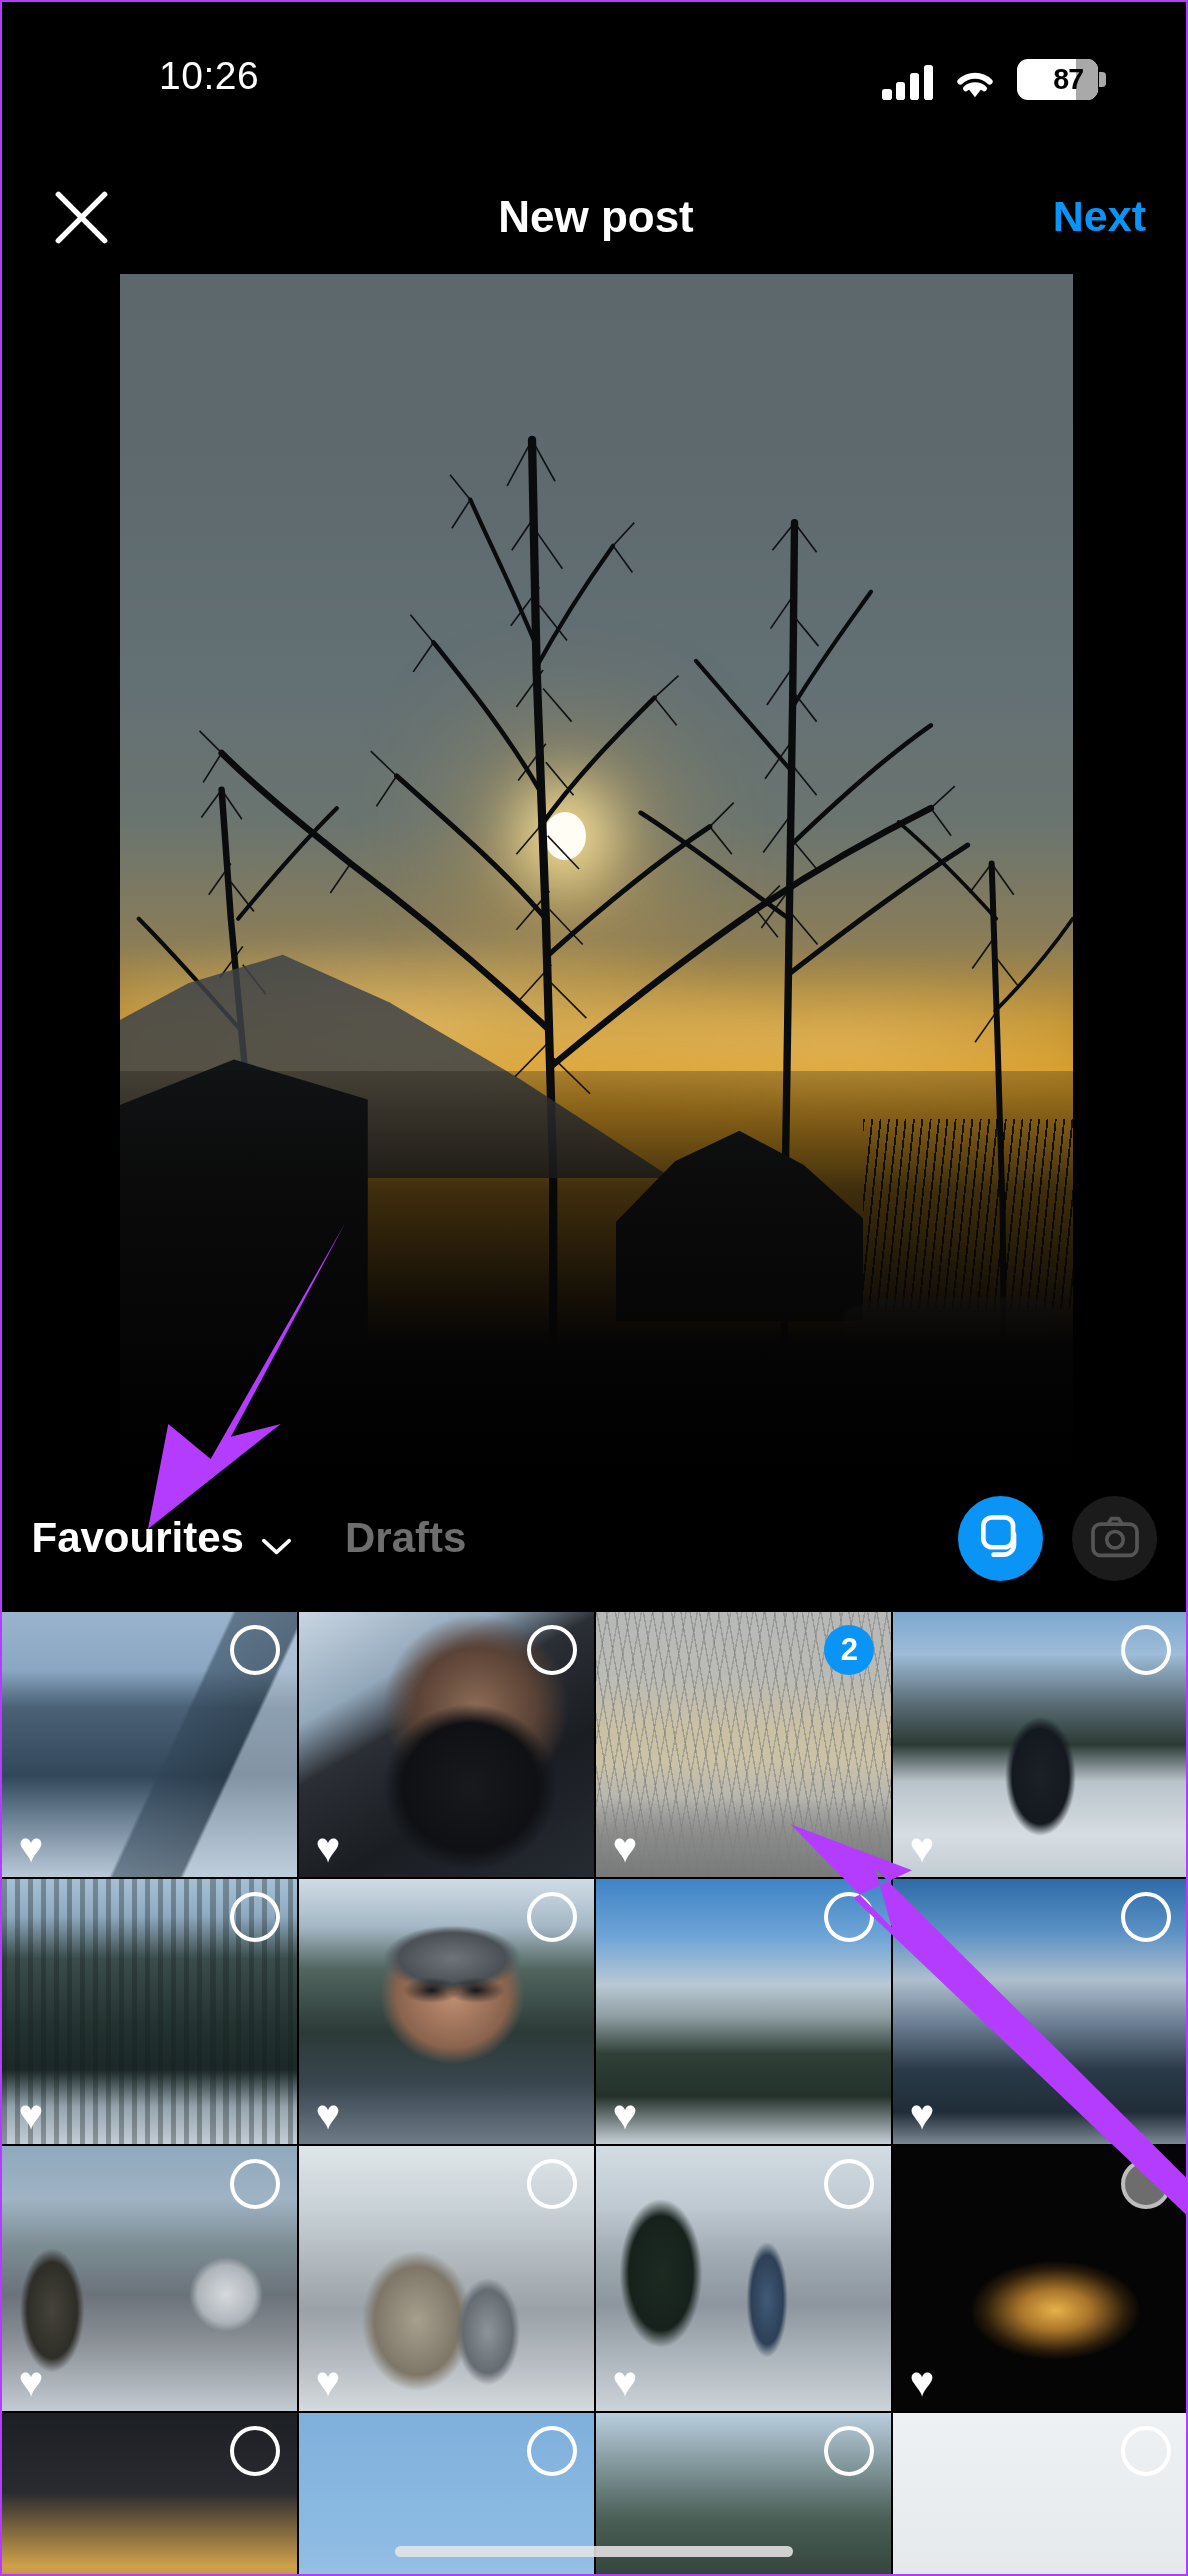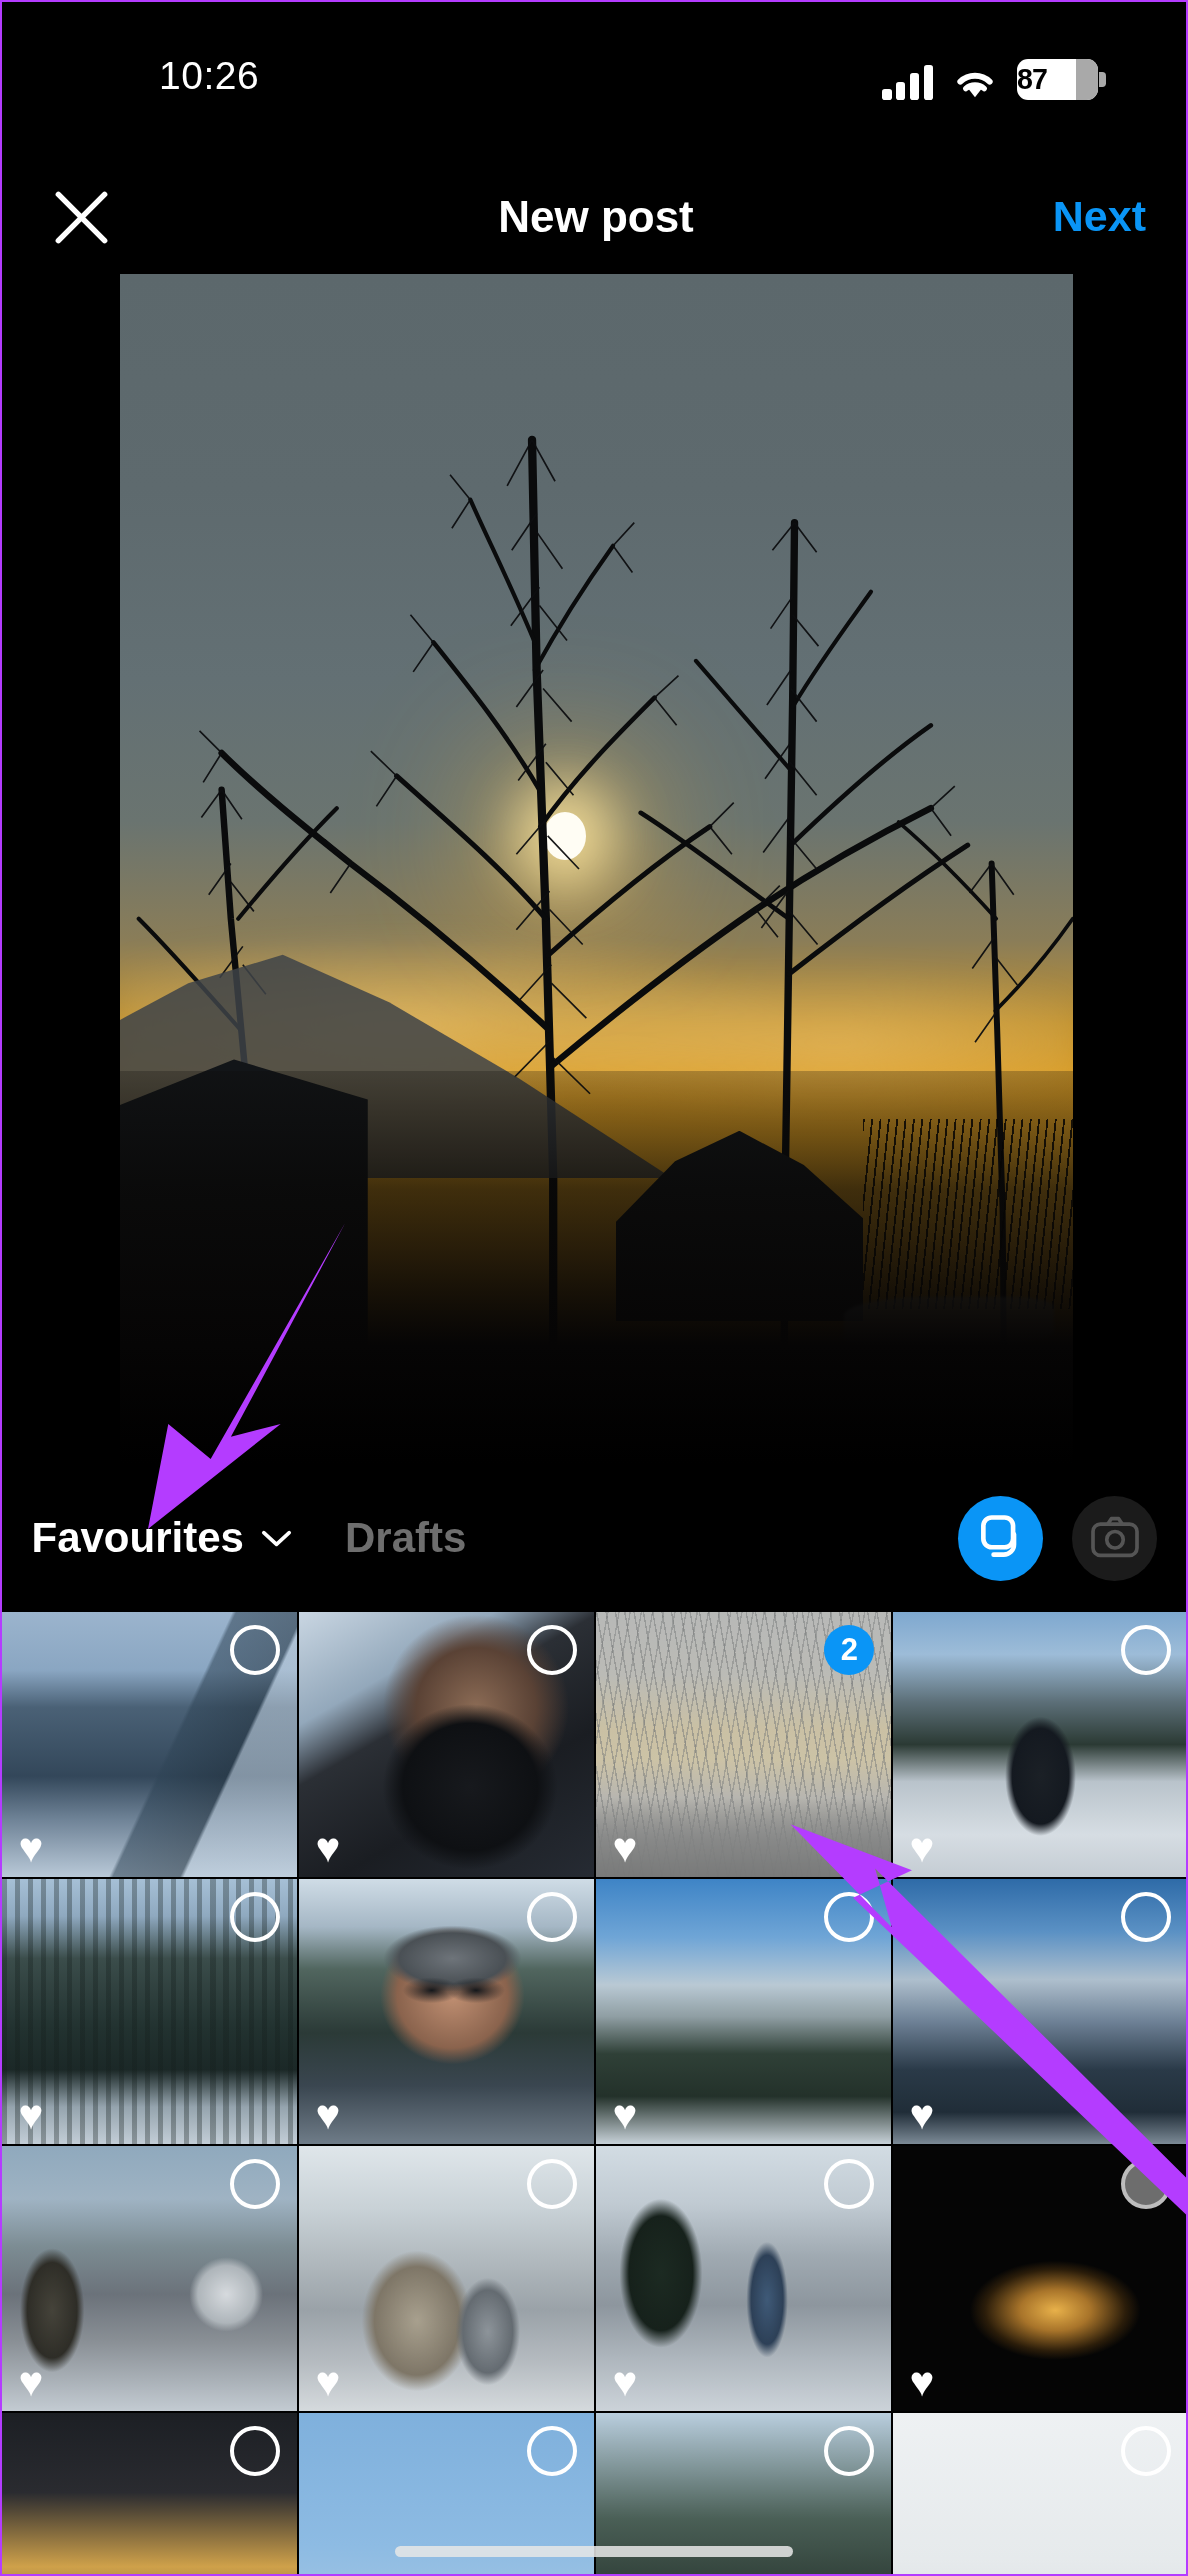--- a/index.html
+++ b/index.html
@@ -37,21 +37,21 @@
   .sig-bars { display: flex; align-items: flex-end; gap: 4.6px; height: 35px; }
   .sig-bars i { display:block; width: 9.2px; background:#fff; border-radius: 2.8px; }
   .sig-bars i:nth-child(1){ height: 11px; }
   .sig-bars i:nth-child(2){ height: 18.4px; }
   .sig-bars i:nth-child(3){ height: 27px; }
   .sig-bars i:nth-child(4){ height: 35px; }
   .wifi { width: 44px; height: 33px; position: relative; }
   .batt {
     position: relative; width: 81px; height: 41px;
     background:#fff; border-radius: 11px;
-    display:flex; align-items:center; justify-content:flex-start;
+    display:flex; align-items:center; justify-content:flex-end;
   }
   .batt-num { font-size: 28.6px; font-weight: 800; color:#000; letter-spacing:-0.9px; }
   .batt-grey {
     position:absolute; right:0; top:0; width: 22px; height:41px;
     background:#a9a9a9; border-radius: 0 11px 11px 0;
   }
   .batt-cap {
     position:absolute; right:-8.3px; top:13px; width:7.4px; height:14.7px;
     background:#a9a9a9; border-radius: 0 3.7px 3.7px 0;
   }
@@ -140,21 +140,21 @@
   }
 
   
   #toolbar {
     position:absolute; left:0; top:1462px;
     width:1188px; height:148px;
     display:flex; align-items:center;
   }
   #fav-group {
     position:absolute; left:29.5px;
-    display:flex; align-items:center; gap:16.6px; cursor:pointer;
+    display:flex; align-items:flex-end; gap:16.6px; cursor:pointer;
   }
   #fav-label { font-size:42px; font-weight:700; color:#fff; }
   #chev { color:#fff; font-size:28px; line-height:1; margin-top:3.7px; }
   #drafts-label {
     position:absolute; left:343px;
     font-size:42px; font-weight:700; color:#6e6e6e; cursor:pointer;
   }
   #multi-btn {
     position:absolute; right:147px;
     width:85px; height:85px; border-radius:50%;

